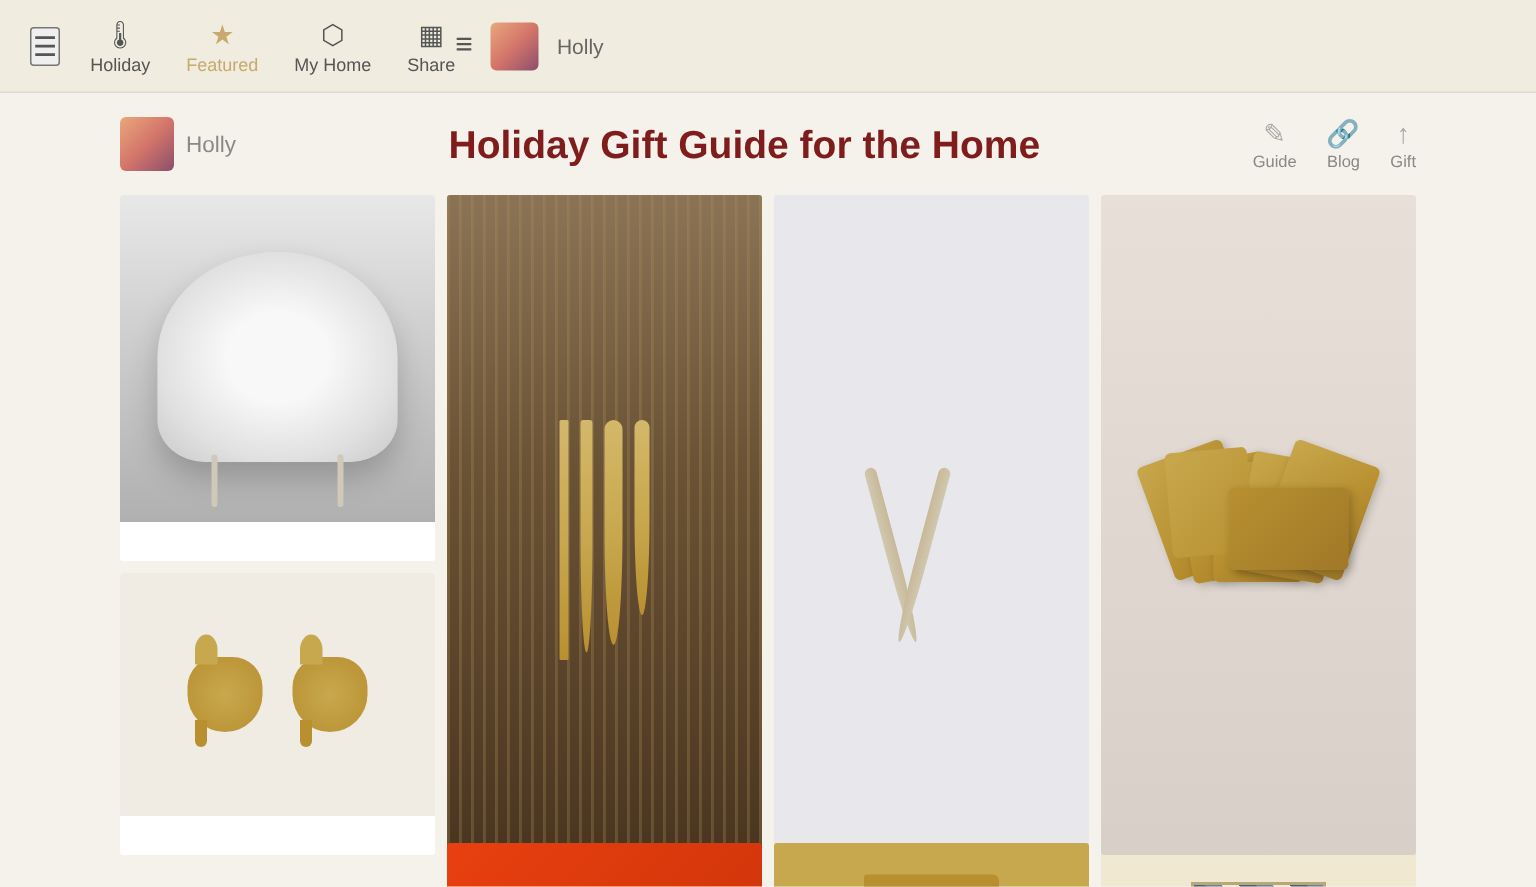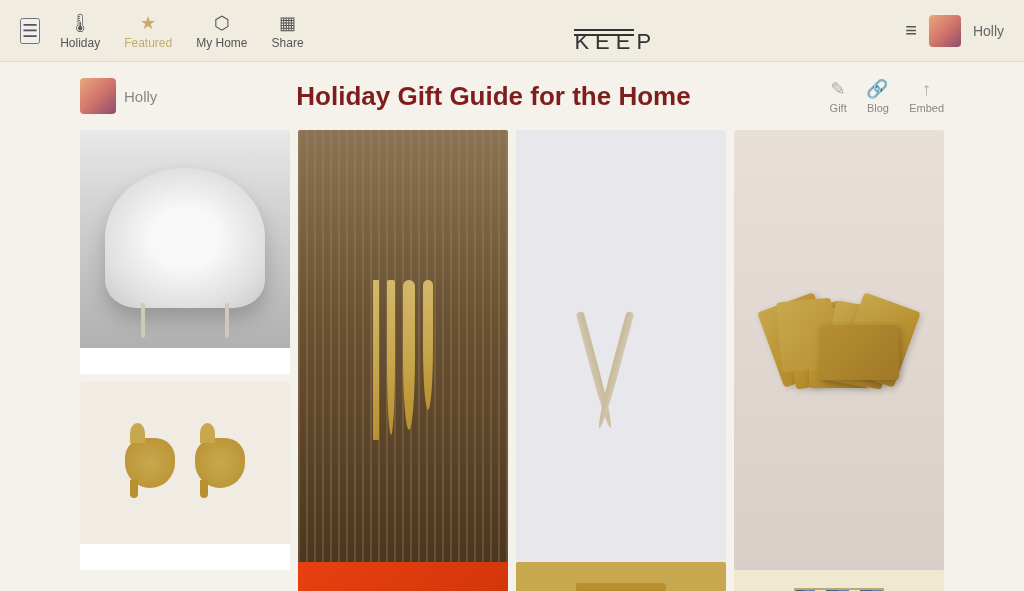--- a/index.html
+++ b/index.html
@@ -417,52 +417,48 @@
     <div class="nav-item">
       <span class="nav-icon">⬡</span>
       <span>My Home</span>
     </div>
     <div class="nav-item">
       <span class="nav-icon">▦</span>
       <span>Share</span>
     </div>
   </nav>
 
-  <div class="logo">
-    <span>KEEP</span>
-    <span></span>
-  </div>
 
   <div class="header-right">
     <span class="list-icon">≡</span>
     <div class="user-avatar"></div>
     <span class="user-name">Holly</span>
   </div>
 </header>
 
 <div class="main-content">
 
   <div class="page-header">
     <div class="user-info">
       <div class="user-avatar-small"></div>
       <span class="username-label">Holly</span>
     </div>
     <h1 class="page-title">Holiday Gift Guide for the Home</h1>
     <div class="page-actions">
       <div class="page-action">
         <span class="action-icon">✎</span>
-        <span>Gift</span>
+        <span>Guide</span>
       </div>
       <div class="page-action">
         <span class="action-icon">🔗</span>
         <span>Blog</span>
       </div>
       <div class="page-action">
         <span class="action-icon">↑</span>
-        <span>Embed</span>
+        <span>Gift</span>
       </div>
     </div>
   </div>
 
   <div class="grid">
 
     <div class="grid-item item-1" style="grid-column:1; grid-row:1;">
       <div class="img-fur-chair">
         <div class="fur-shape"></div>
         <div class="fur-legs">

